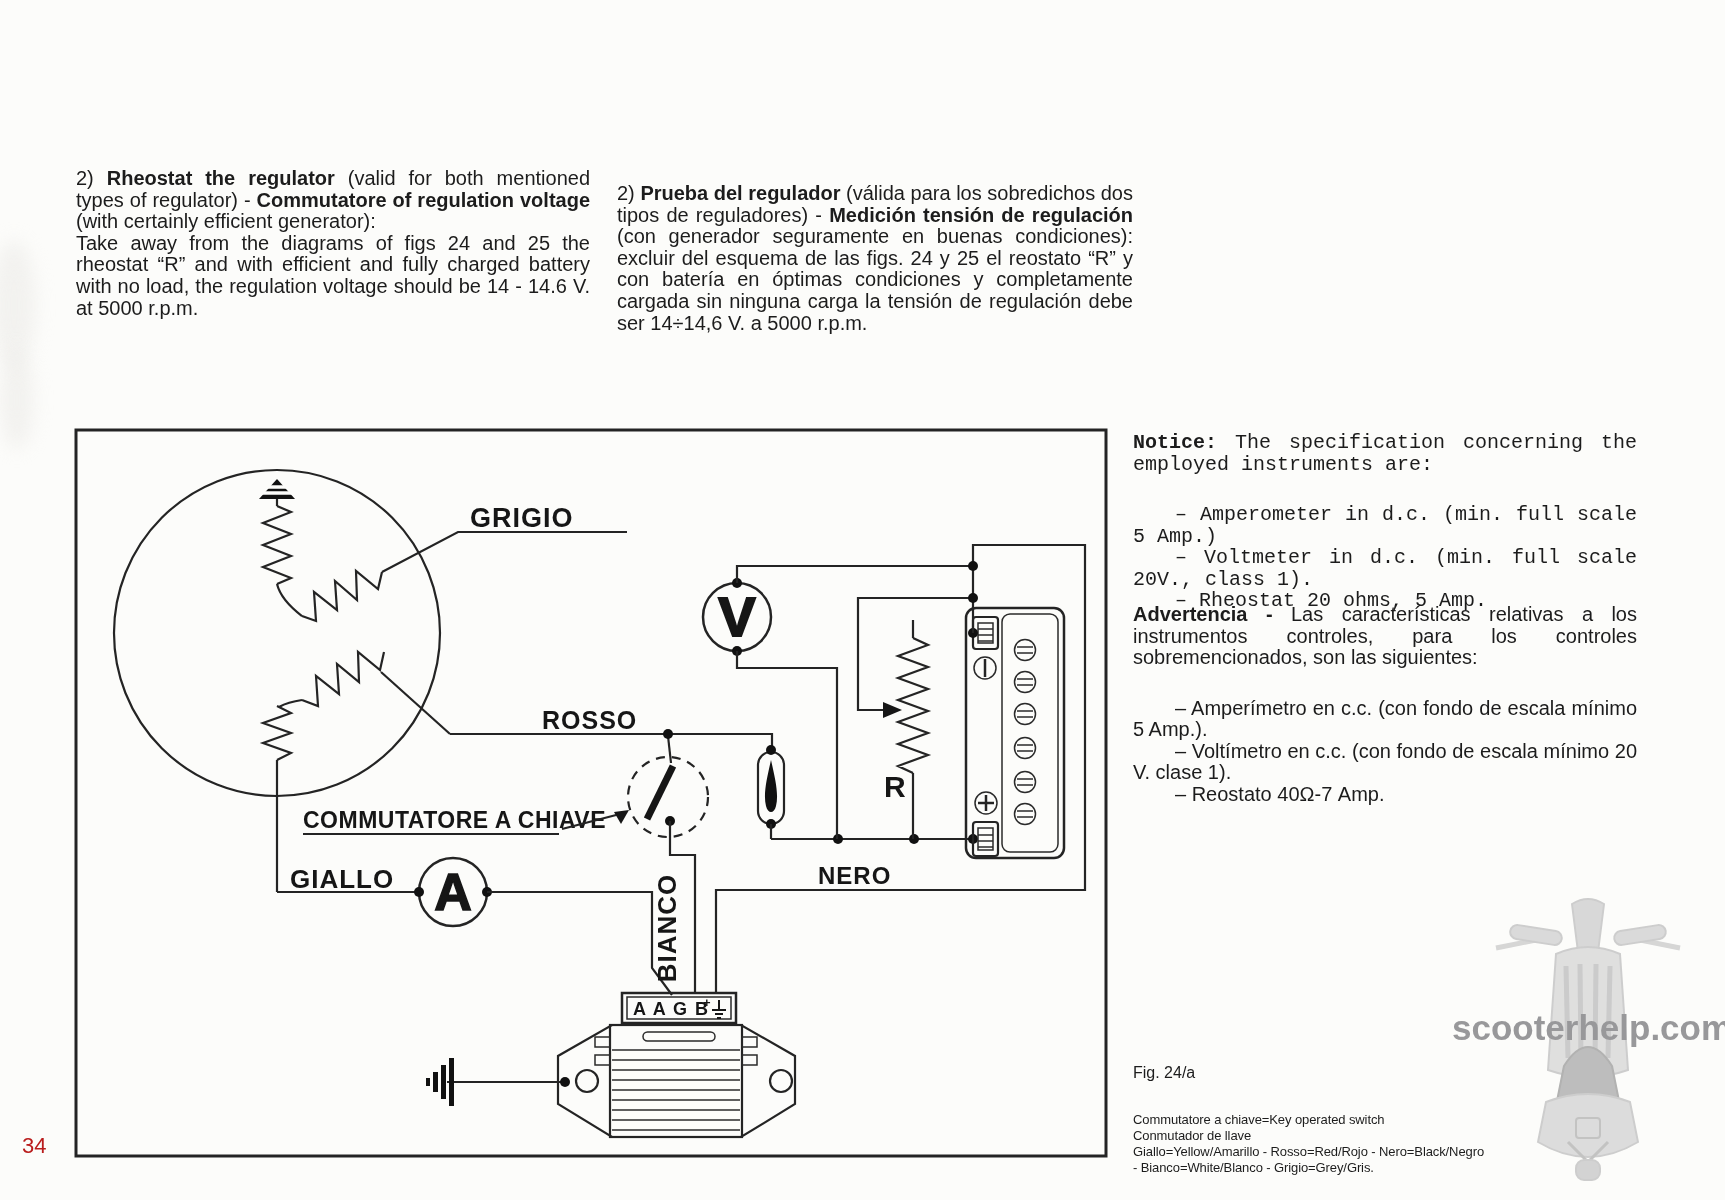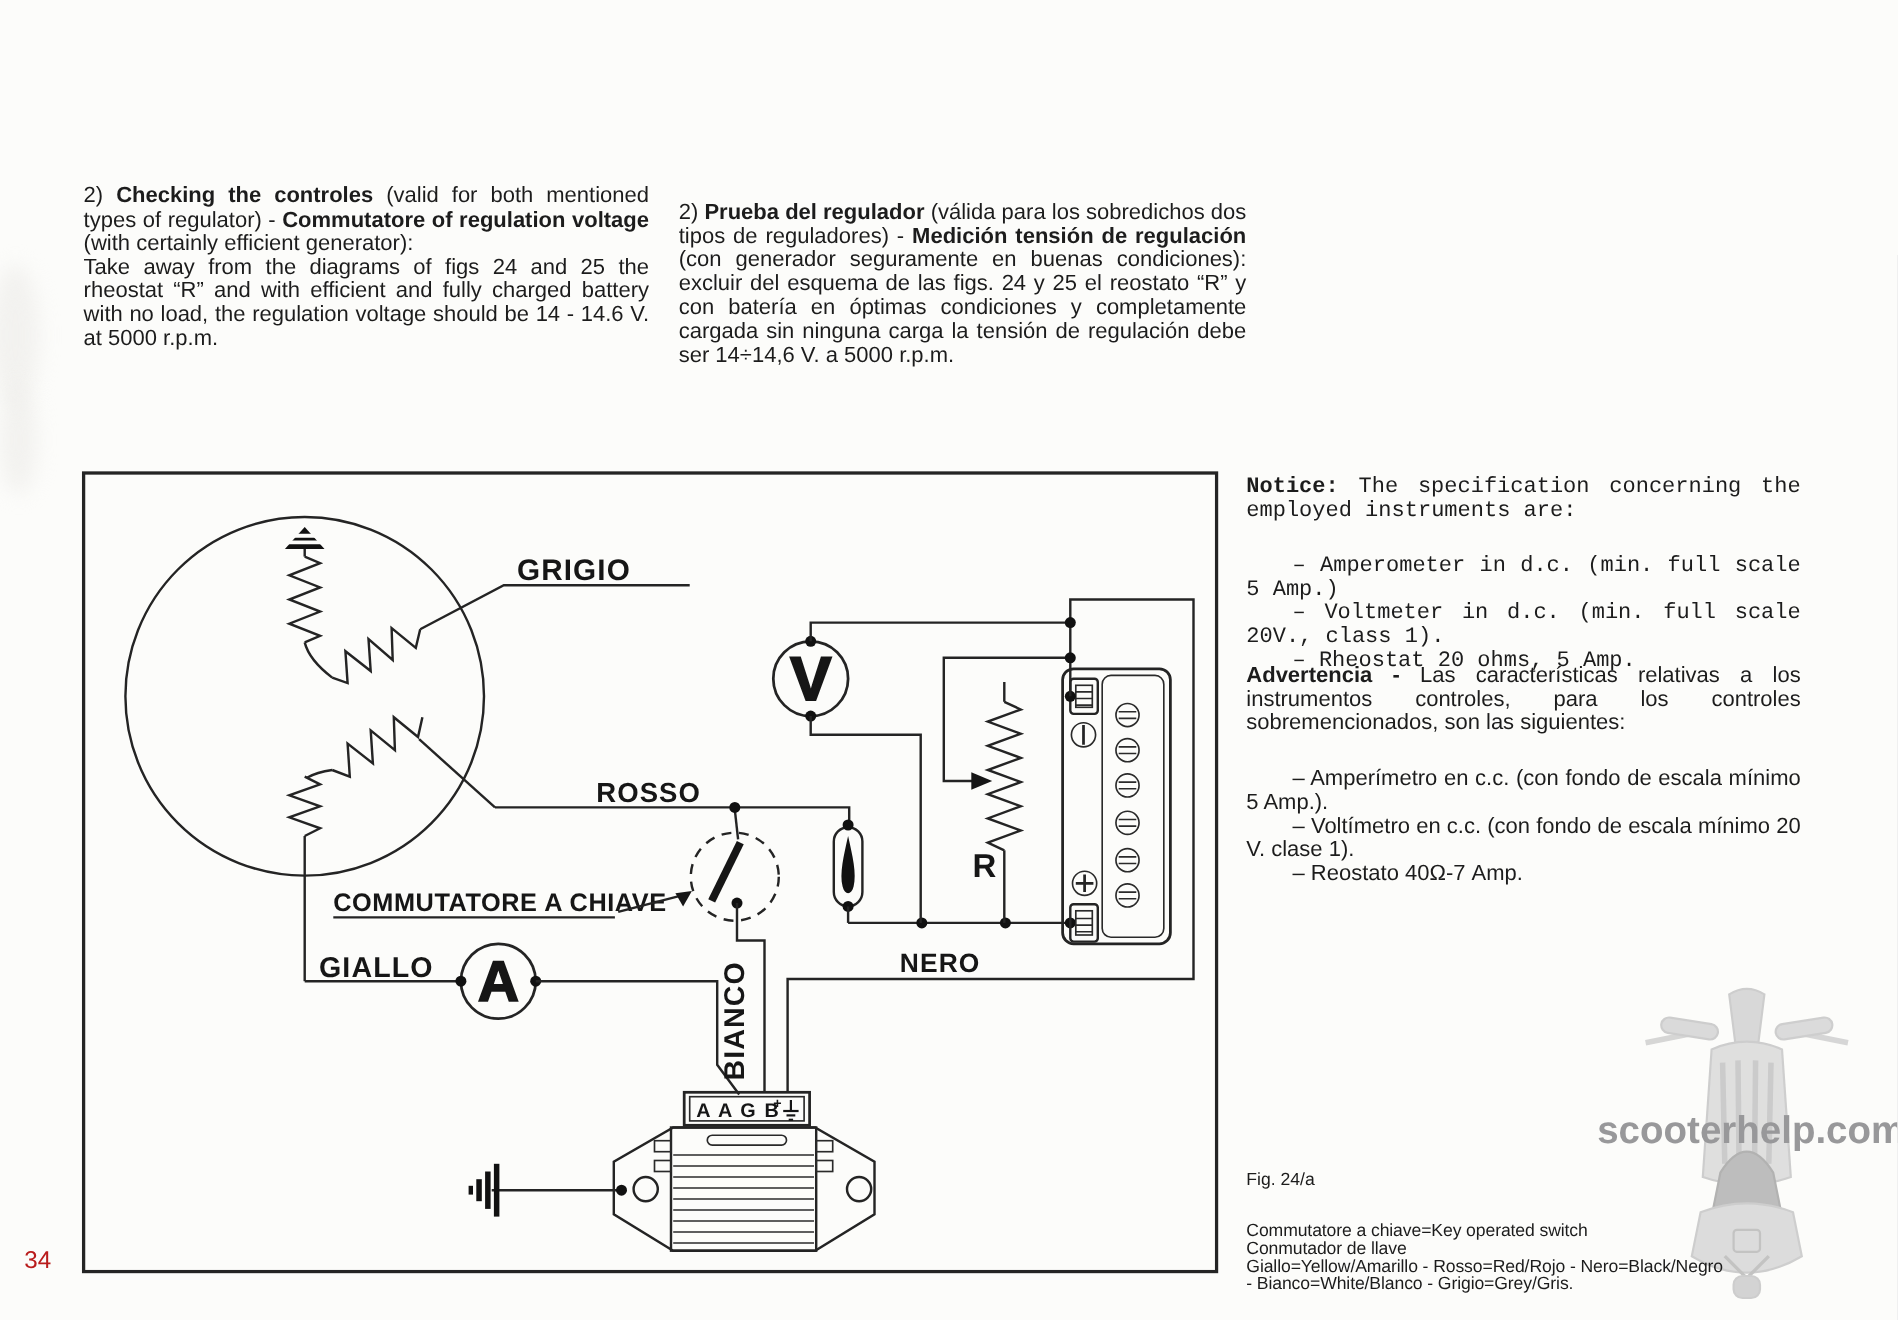--- a/index.html
+++ b/index.html
@@ -17,21 +17,21 @@
   
   .rightcol{position:absolute;left:1133px;width:504px;font-size:20px;line-height:21.5px;text-align:justify;}
   .rightcol p{margin:0;}
   .bullets{margin-top:29px;}
   .bullets p{text-indent:42px;}
   .notice-block{top:432px;font-family:Liberation Mono, monospace;}
   .adv-block{top:604px;}
   
   .figblock{position:absolute;left:1133px;top:1064px;width:504px;z-index:4;}
   .figcap{font-size:16px;margin:0 0 30px 0;}
-  .figlegend p{margin:0;font-size:16px;line-height:16px;letter-spacing:-.1px;}
+  .figlegend p{margin:0;font-size:13px;line-height:16px;letter-spacing:-.1px;}
   
   .diagram-svg{position:absolute;left:74px;top:428px;}
   .dlabel{font-family:"Liberation Sans",sans-serif;font-weight:bold;fill:#161616;}
   .wire{fill:none;stroke:#242424;stroke-width:2.2;}
   .thin{fill:none;stroke:#2a2a2a;stroke-width:1.5;}
   .dot{fill:#111;}
   
   .pagenum{position:absolute;left:22px;top:1133px;font-size:22px;color:#b91c1c;}
   .watermark{position:absolute;left:1452px;top:1008px;font-size:35px;font-weight:bold;
     color:#98989a;z-index:3;letter-spacing:0;}
@@ -39,21 +39,21 @@
 </style>
 </head>
 <body>
 
 <div class="page">
 
   <div class="smudge" style="left:-8px;top:240px;width:44px;height:130px;"></div>
   <div class="smudge" style="left:0px;top:350px;width:34px;height:100px;"></div>
 
   <div class="intro intro-en">
-    <p><span>2) </span><b>Checking the controles</b><span> (valid for both mentioned types of regulator) - </span><b>Commutatore of regulation voltage</b><span> (with certainly efficient generator):</span></p>
+    <p><span>2) </span><b>Rheostat the regulator</b><span> (valid for both mentioned types of regulator) - </span><b>Commutatore of regulation voltage</b><span> (with certainly efficient generator):</span></p>
     <p>Take away from the diagrams of figs 24 and 25 the rheostat “R” and with efficient and fully charged battery with no load, the regulation voltage should be 14 - 14.6 V. at 5000 r.p.m.</p>
   </div>
 
   <div class="intro intro-es">
     <p><span>2) </span><b>Prueba del regulador</b><span> (válida para los sobredichos dos tipos de reguladores) - </span><b>Medición tensión de regulación</b><span> (con generador seguramente en buenas condiciones): excluir del esquema de las figs. 24 y 25 el reostato “R” y con batería en óptimas condiciones y completamente cargada sin ninguna carga la tensión de regulación debe ser 14÷14,6 V. a 5000 r.p.m.</span></p>
   </div>
 
   <div class="rightcol notice-block">
     <p><b>Notice:</b><span> The specification concerning the employed instruments are:</span></p>
     <div class="bullets">

